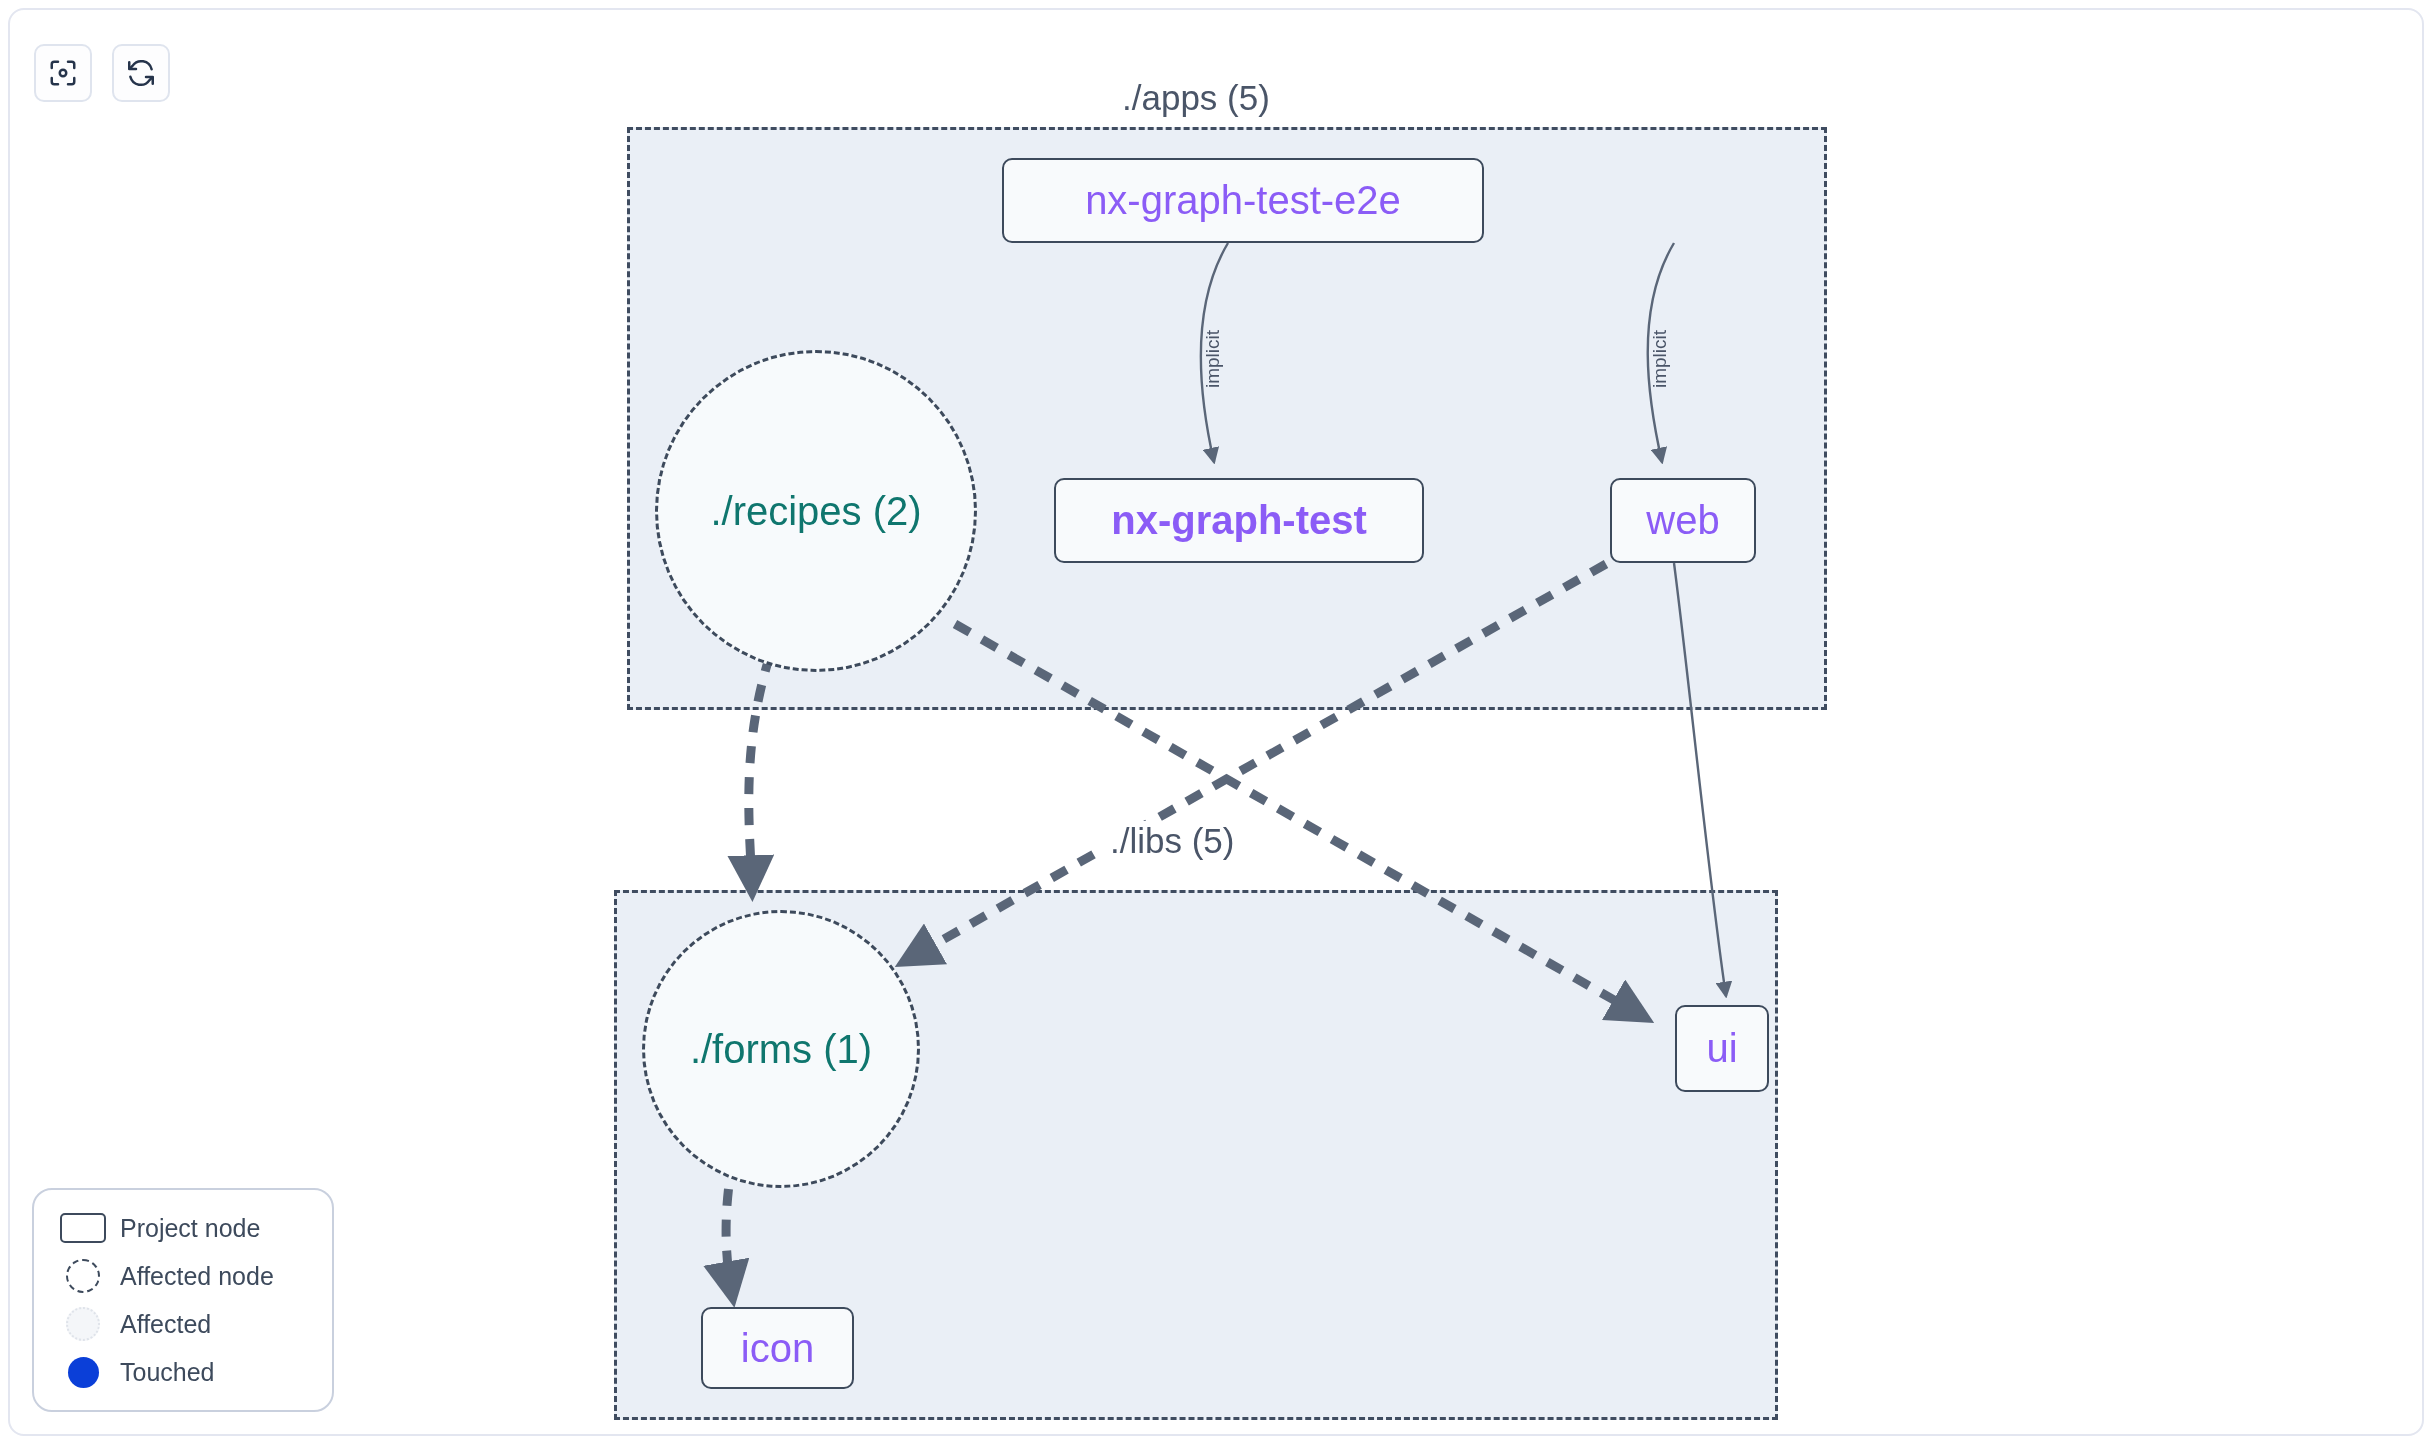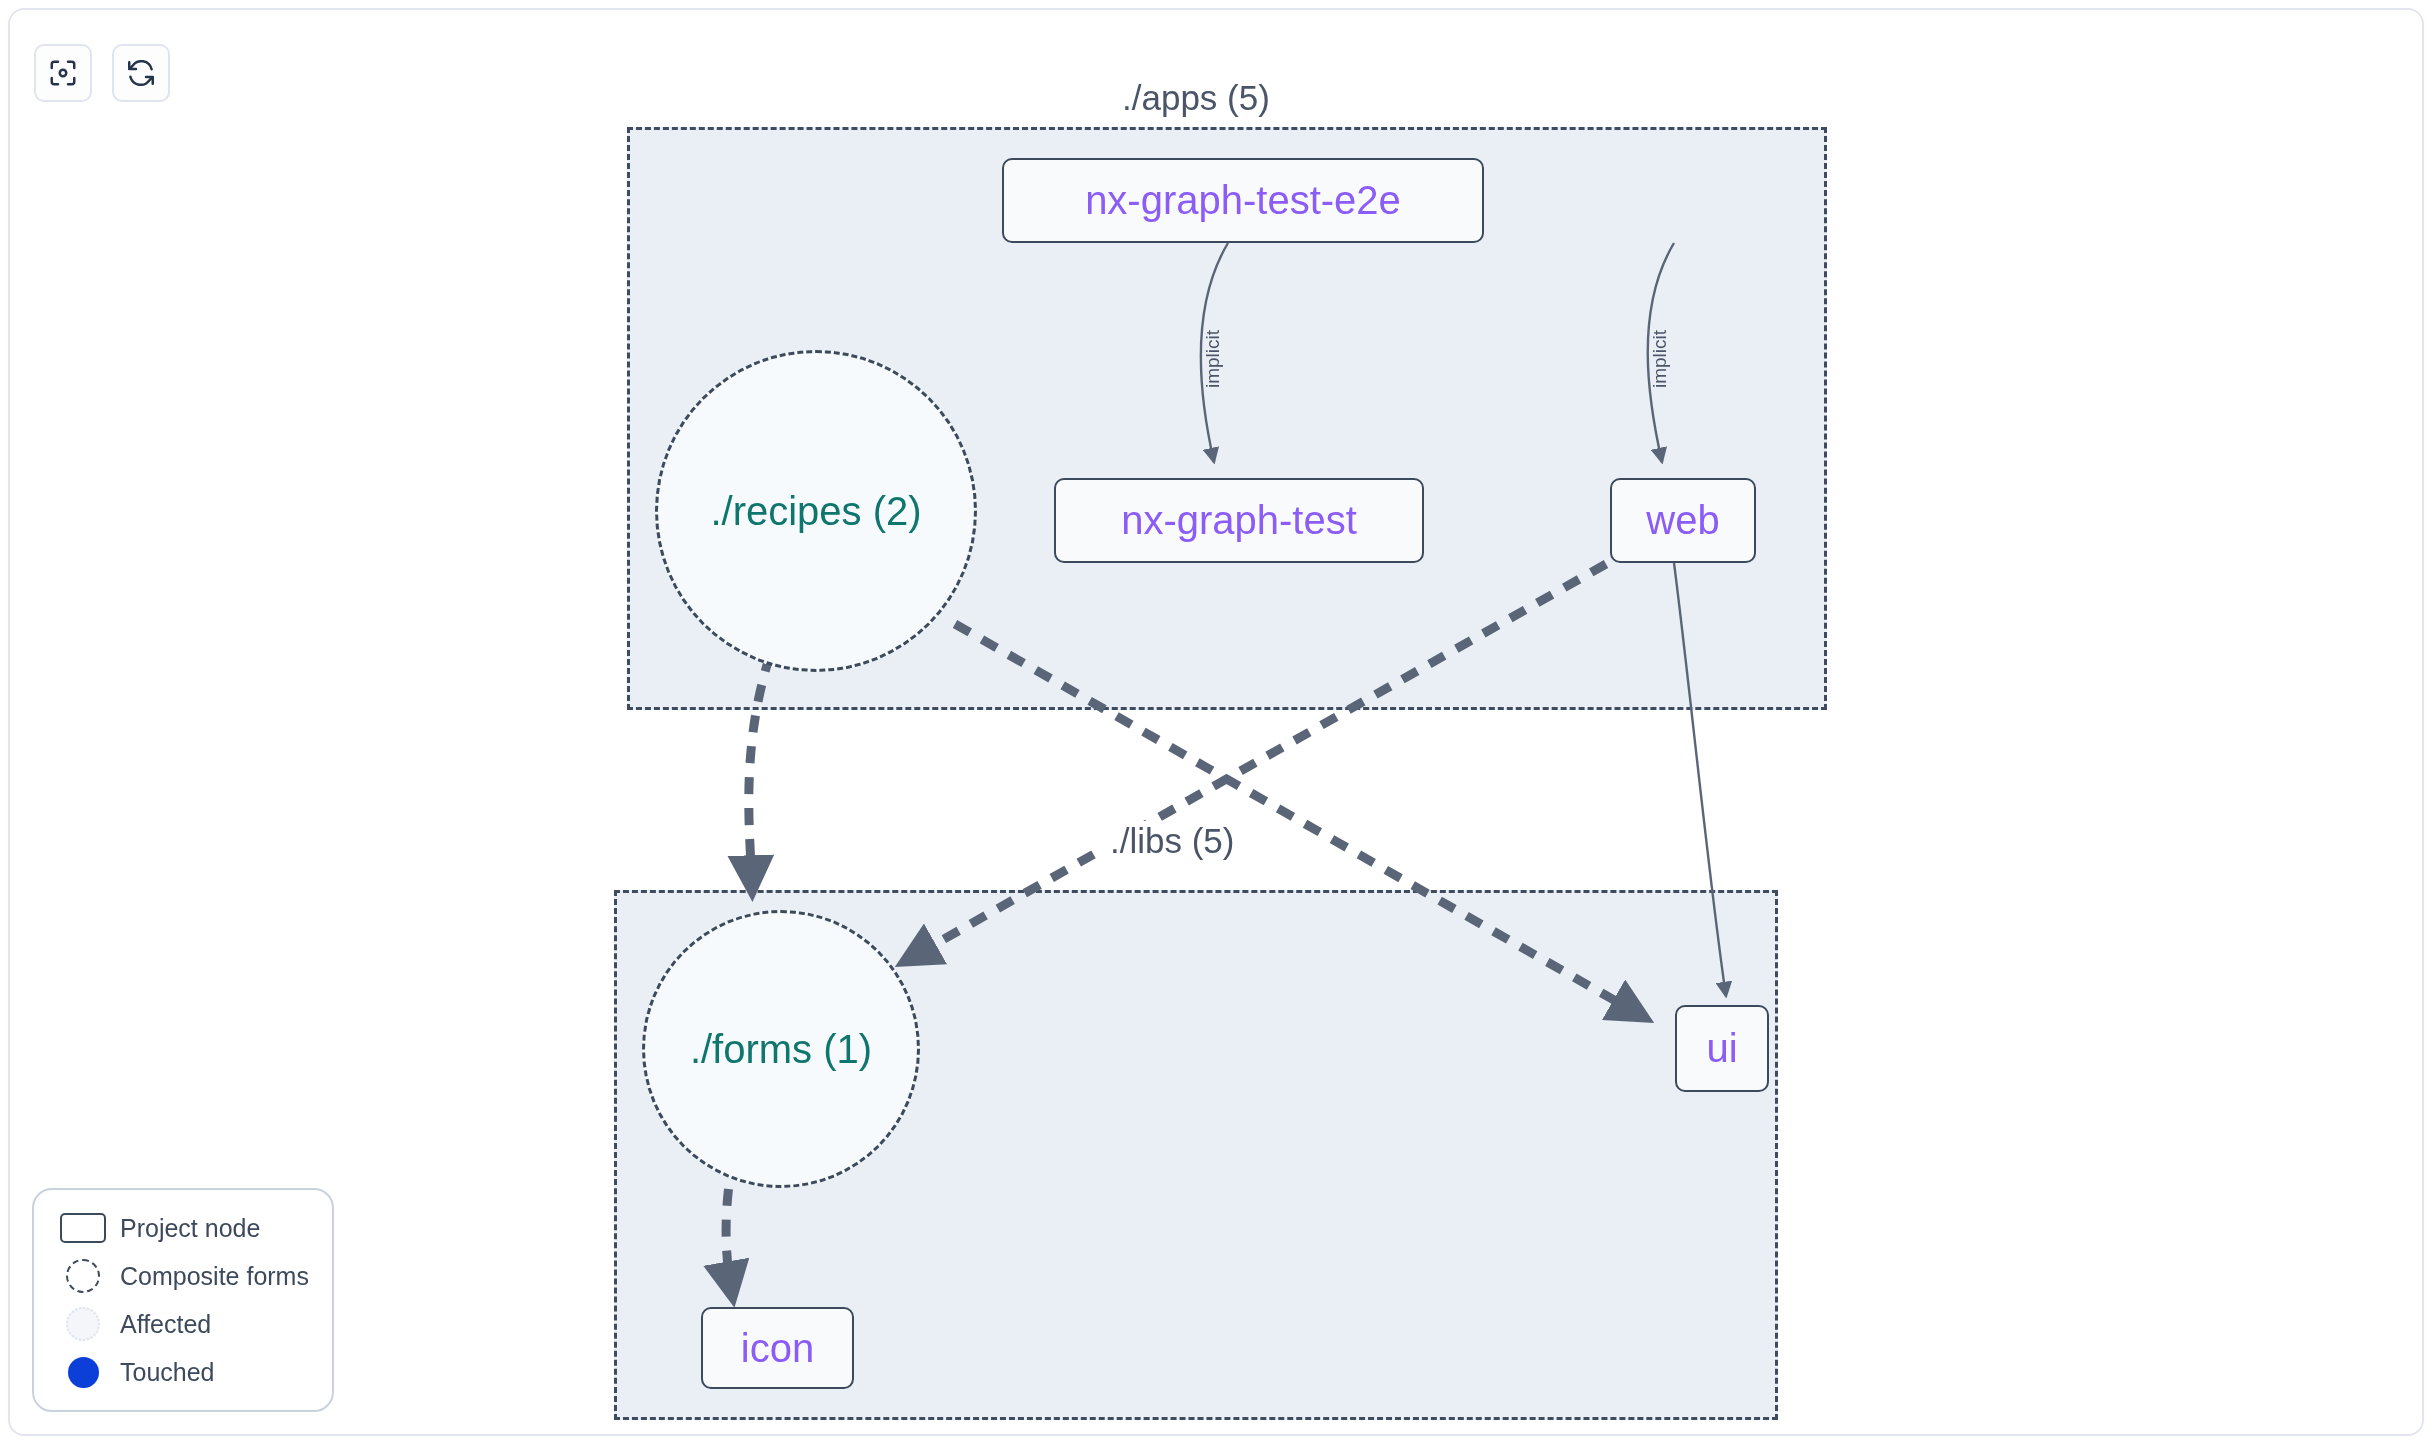--- a/index.html
+++ b/index.html
@@ -246,21 +246,21 @@
     </svg>
 
     <div class="edge-label" style="left:1153px; top:318px; width:100px; text-align:center; transform:rotate(-90deg);">implicit</div>
     <div class="edge-label" style="left:1600px; top:318px; width:100px; text-align:center; transform:rotate(-90deg);">implicit</div>
 
     <div class="node" style="left:992px; top:128px; width:482px; height:85px;">nx-graph-test-e2e</div>
 
 
     <div class="composite" style="left:645px; top:320px; width:322px; height:322px;">./recipes (2)</div>
 
-    <div class="node" style="left:1044px; top:448px; width:370px; height:85px;">nx-graph-test</div>
+    <div class="node" style="left:1044px; top:448px; width:370px; height:85px;font-weight:bold;">nx-graph-test</div>
 
     <div class="node" style="left:1600px; top:448px; width:146px; height:85px;">web</div>
 
     <div class="composite" style="left:632px; top:880px; width:278px; height:278px;">./forms (1)</div>
 
     <div class="node" style="left:1665px; top:975px; width:94px; height:87px;">ui</div>
 
     <div class="node" style="left:691px; top:1277px; width:153px; height:82px;">icon</div>
 
   </div>
@@ -269,21 +269,21 @@
     <div class="legend-row">
       <span class="legend-swatch">
           <span class="sw-project"></span>
         </span>
       <span class="legend-text">Project node</span>
     </div>
     <div class="legend-row">
       <span class="legend-swatch">
           <span class="sw-composite"></span>
         </span>
-      <span class="legend-text">Composite forms</span>
+      <span class="legend-text">Affected node</span>
     </div>
     <div class="legend-row">
       <span class="legend-swatch">
           <span class="sw-affected"></span>
         </span>
       <span class="legend-text">Affected</span>
     </div>
     <div class="legend-row">
       <span class="legend-swatch">
           <span class="sw-touched"></span>

